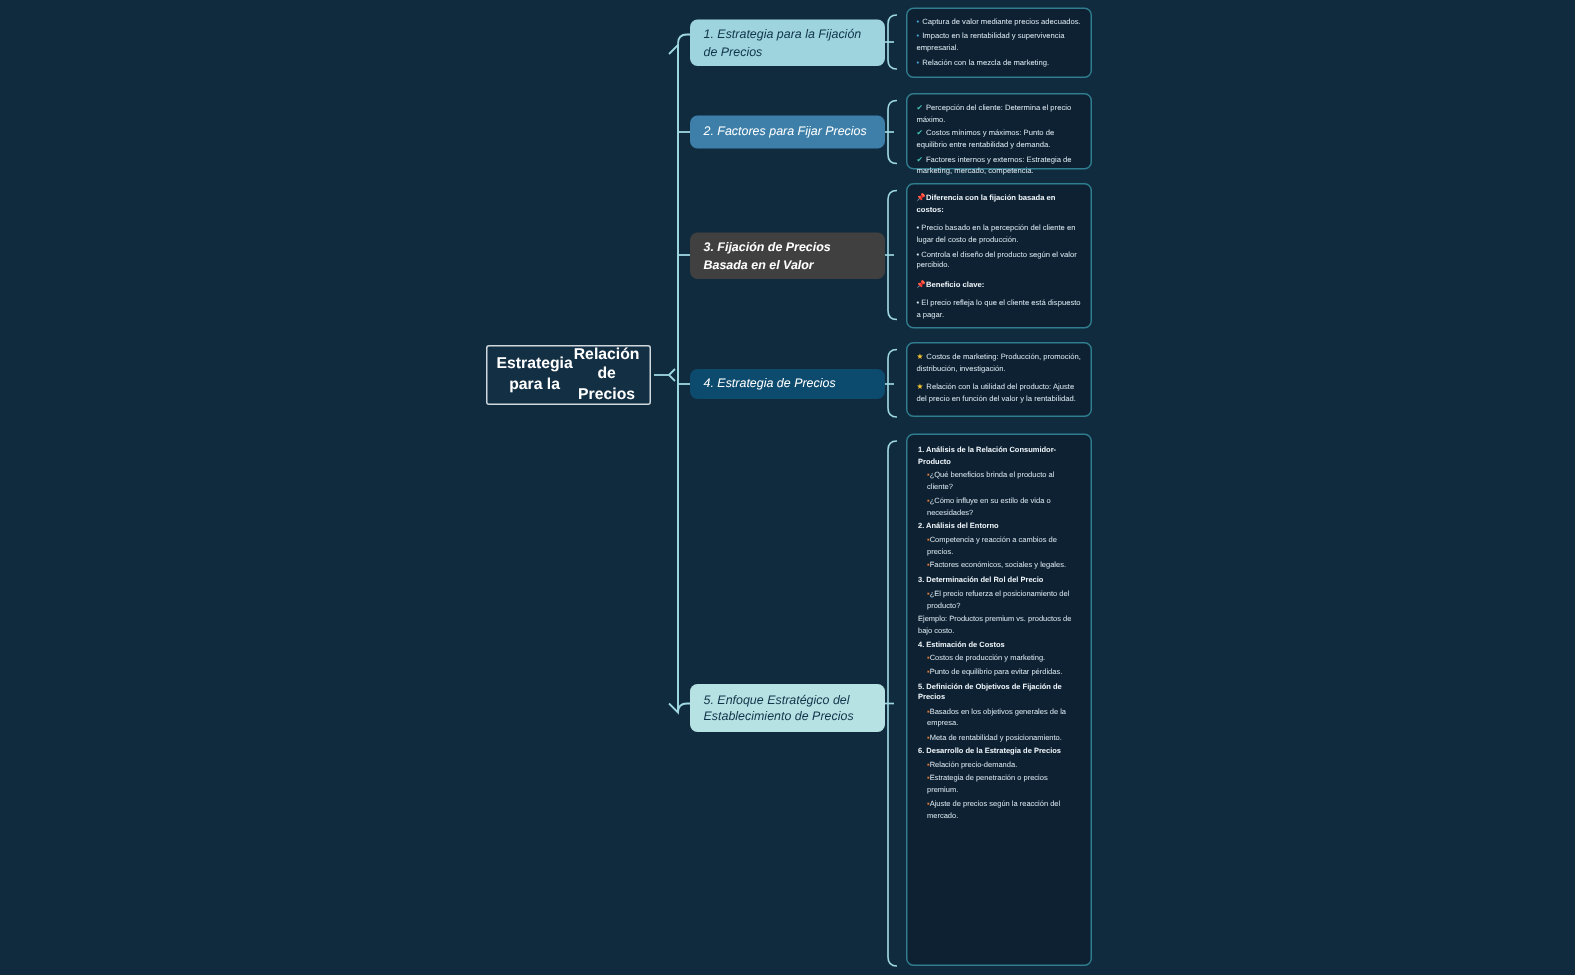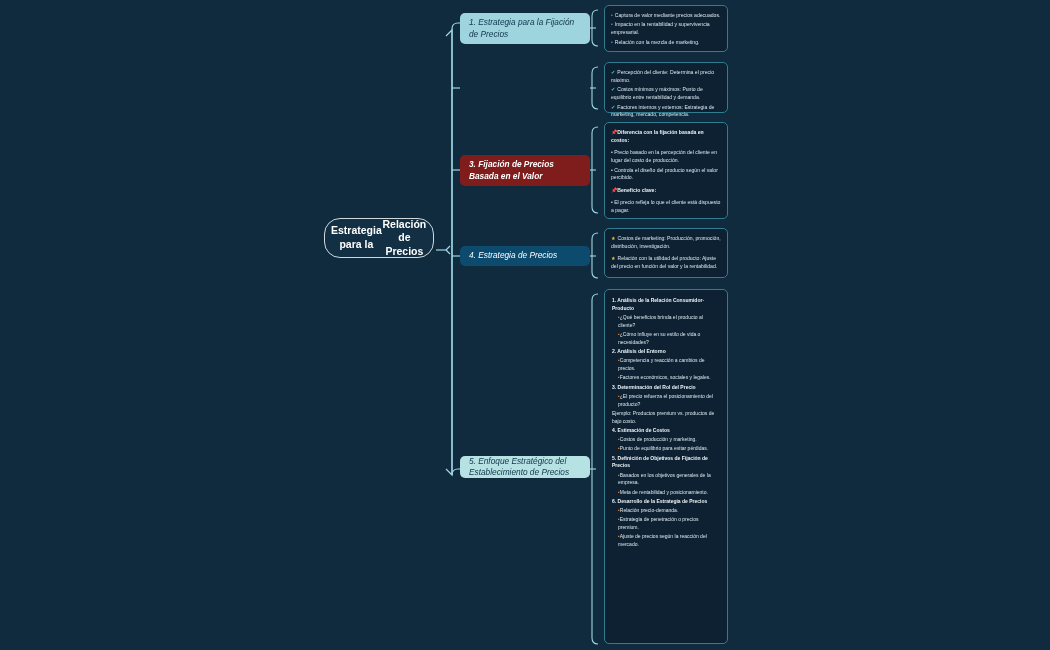--- a/index.html
+++ b/index.html
@@ -9,43 +9,43 @@
     font-family: "Liberation Sans", sans-serif;
     overflow: hidden; position: relative;
   }
   #canvas { position: absolute; inset: 0; }
 
   
   #links { position: absolute; inset: 0; width: 1050px; height: 650px; }
 
   
   .root-node {
-    position: absolute; left: 324px; top: 218px;
+    position: absolute; left: 324px; top: 230px;
     width: 110px; height: 40px;
-    border: 1.6px solid #cfd8dc; border-radius: 16px;
+    border: 1.6px solid #cfd8dc; border-radius: 2px;
     background: #132f44;
     display: flex; align-items: center; justify-content: center;
     text-align: center; color: #ffffff;
     font-size: 10.5px; font-weight: bold; line-height: 1.3;
     padding: 0 6px;
   }
 
   
   .branch {
     position: absolute; left: 460px;
     border-radius: 5px;
     display: flex; align-items: center;
     padding: 5px 9px;
     font-size: 8.3px; line-height: 1.35; font-style: italic;
   }
   .branch.b1 { top: 13px;  width: 130px; height: 31px; background: #9ed4de; color: #10344a; }
   .branch.b2 { top: 77px;  width: 130px; height: 22px; background: #3d7fa9; color: #ffffff; }
-  .branch.b3 { top: 155px; width: 130px; height: 31px; background: #7f1d1d; color: #ffffff; font-weight: bold; }
+  .branch.b3 { top: 155px; width: 130px; height: 31px; background: #404040; color: #ffffff; font-weight: bold; }
   .branch.b4 { top: 246px; width: 130px; height: 20px; background: #0c4a6e; color: #ffffff; }
-  .branch.b5 { top: 456px; width: 130px; height: 22px; background: #b7e2e4; color: #10344a; align-items: center; }
+  .branch.b5 { top: 456px; width: 130px; height: 32px; background: #b7e2e4; color: #10344a; align-items: center; }
 
   
   .detail {
     position: absolute; left: 604px; width: 124px;
     background: #0d2133;
     border: 1px solid #2f7d8e;
     border-radius: 5px;
     padding: 6px 6px 6px 6px;
     color: #dbe7ee;
     font-size: 5.1px; line-height: 1.55;
@@ -100,20 +100,23 @@
 
   <div class="root-node">
     <span>Estrategia para la</span>
       <br>
     <span>Relación de Precios</span>
   </div>
 
   <div class="branch b1">
     <span>1. Estrategia para la Fijación de Precios</span>
   </div>
+  <div class="branch b2">
+    <span>2. Factores para Fijar Precios</span>
+  </div>
   <div class="branch b3">
     <span>3. Fijación de Precios Basada en el Valor</span>
   </div>
   <div class="branch b4">
     <span>4. Estrategia de Precios</span>
   </div>
   <div class="branch b5">
     <span>5. Enfoque Estratégico del Establecimiento de Precios</span>
   </div>
 

